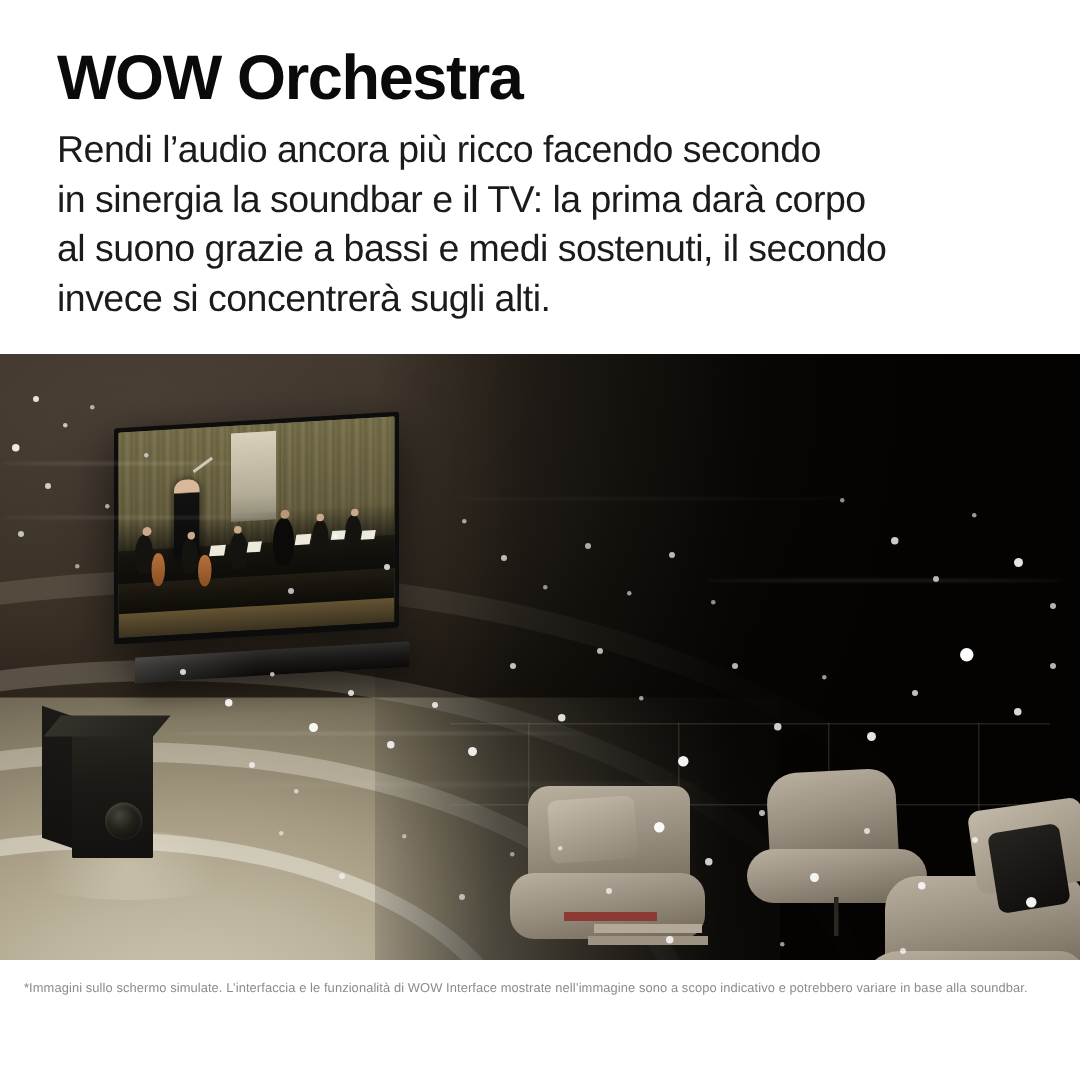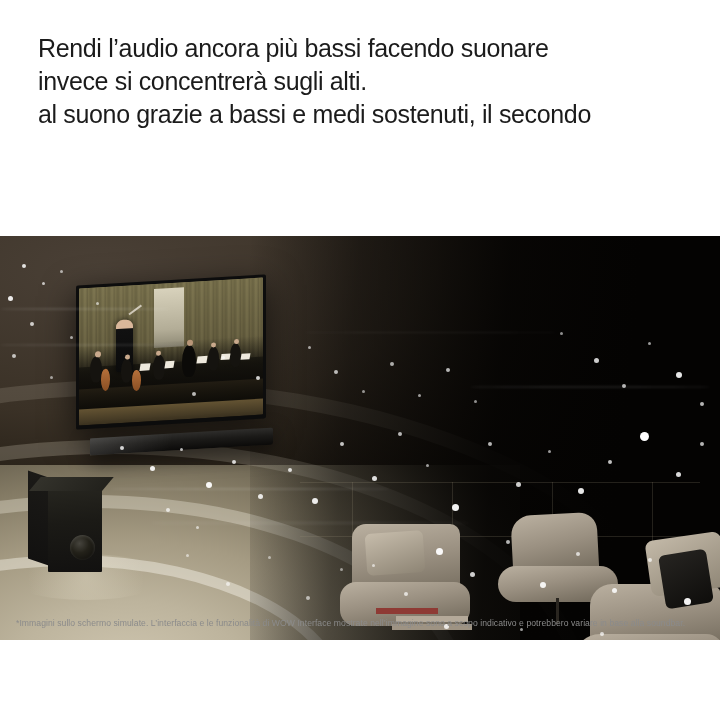--- a/index.html
+++ b/index.html
@@ -145,35 +145,37 @@
   
   .chair{ position:absolute; background:linear-gradient(170deg,#bab0a0 0%, #9a9081 45%, #6d6557 100%); border-radius:10px; }
   .cushion{ position:absolute; border-radius:6px; }
 
   
   .dot{ position:absolute; border-radius:50%; background:#fff; }
   .streak{ position:absolute; border-radius:50%; background:rgba(255,255,255,.55); }
 
   
   .notes{
-    position:absolute; left:16px; top:617px; width:692px;
+    position:absolute; left:16px; top:652px; width:692px;
     font-size:8.6px; line-height:12.6px; color:#8b8b8b; letter-spacing:.06px;
   }
   .notes p{ margin:0; }
 </style>
 </head>
 <body>
 
 <div class="page">
 
   <div class="header">
+    <h1 class="title">WOW Orchestra</h1>
     <div class="subtitle">
-      <span class="ln">Rendi l’audio ancora più bassi facendo suonare</span>
+      <span class="ln">Rendi l’audio ancora più ricco facendo secondo</span>
+      <span class="ln">in sinergia la soundbar e il TV: la prima darà corpo</span>
+      <span class="ln">al suono grazie a bassi e medi sostenuti, il secondo</span>
       <span class="ln">invece si concentrerà sugli alti.</span>
-      <span class="ln">al suono grazie a bassi e medi sostenuti, il secondo</span>
     </div>
   </div>
 
   <div class="hero">
     <div class="wall"></div>
 
     <div class="floor"></div>
     <div class="ring r1"></div>
     <div class="ring r2"></div>
     <div class="ring r3"></div>

